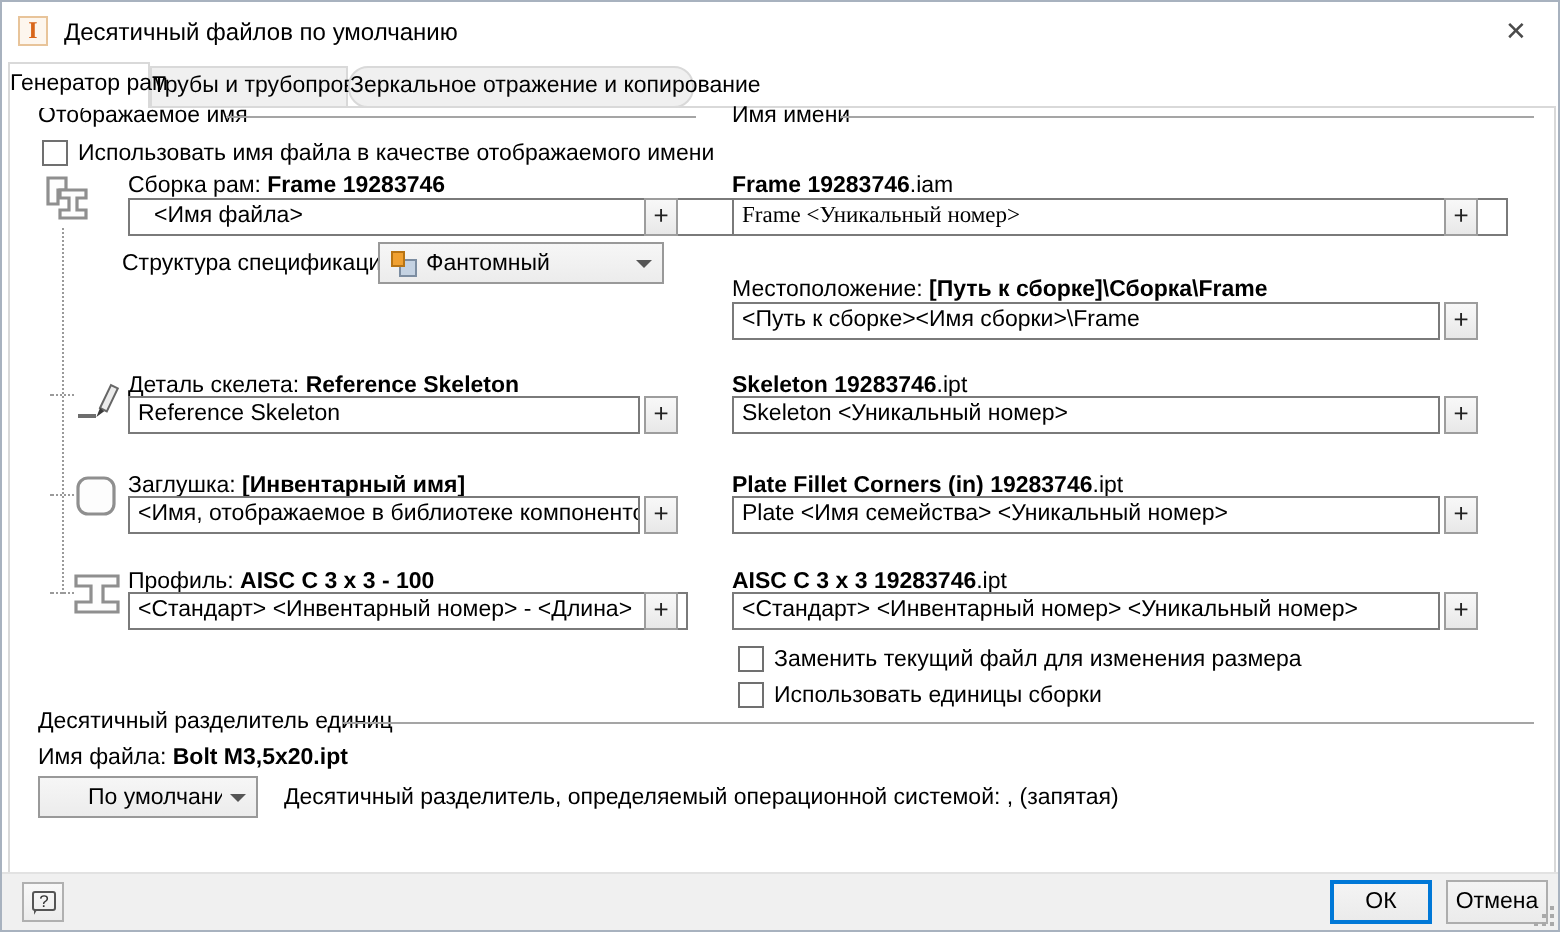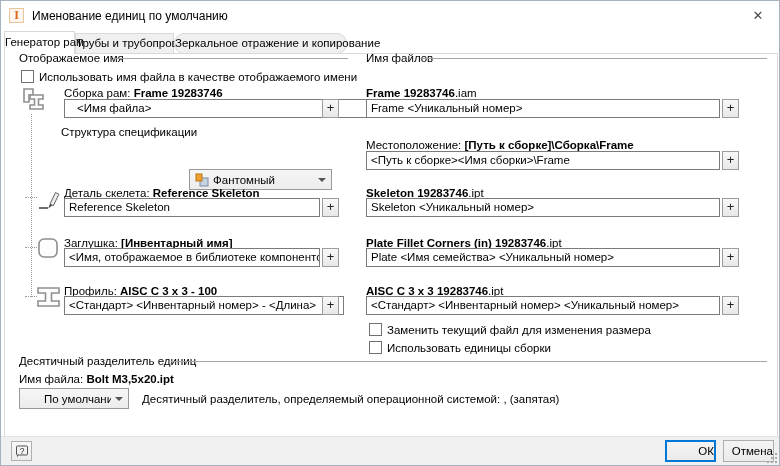--- a/index.html
+++ b/index.html
@@ -43,38 +43,38 @@
   .chev{width:0;height:0;border-left:4px solid transparent;border-right:4px solid transparent;
     border-top:4px solid #555;margin-left:4px;}
   .cb{position:absolute;width:13px;height:13px;box-sizing:border-box;border:1px solid #707070;
     background:#fff;z-index:2;cursor:default;}
   .icon-abs{position:absolute;z-index:2;}
   .dotline-v{position:absolute;border-left:1px dotted #9a9a9a;width:0;z-index:1;}
   .dotline-h{position:absolute;border-top:1px dotted #9a9a9a;height:0;z-index:1;}
   
   .footer{position:absolute;left:0;right:0;bottom:0;height:28px;background:#f0f0f0;
     border-top:1px solid #e2e2e2;z-index:4;}
-  .btn{position:absolute;box-sizing:border-box;text-align:right;cursor:default;
+  .btn{position:absolute;box-sizing:border-box;text-align:center;cursor:default;
     background:linear-gradient(#f4f4f4,#ebebeb);border:1px solid #adadad;
     font-size:11.5px;}
   .btn-ok{left:664px;top:3px;width:51px;height:22px;border:2px solid #0078d7;line-height:18px;}
   .btn-cancel{left:722px;top:3px;width:51px;height:22px;line-height:20px;}
   .help-btn{position:absolute;left:10px;top:4px;width:21px;height:20px;box-sizing:border-box;
     border:1px solid #b0b0b0;background:linear-gradient(#f8f8f8,#ececec);
     display:flex;align-items:center;justify-content:center;cursor:default;}
   .grip{position:absolute;right:1px;bottom:1px;z-index:5;}
 </style>
 </head>
 <body>
 
 <div class="dialog">
 
   <div class="titlebar">
     <div class="app-icon">I</div>
-    <div class="title-text">Именование единиц по умолчанию</div>
+    <div class="title-text">Десятичный файлов по умолчанию</div>
     <div class="close-btn">✕</div>
   </div>
 
   <div class="tab tab-active">Генератор рам</div>
   <div class="tab tab-i" style="left:74px;width:99px;">Трубы и трубопроводы</div>
   <div class="tab tab-i" style="left:173px;width:173px;border-radius:10px;">Зеркальное отражение и копирование</div>
   <div class="panel"></div>
 
   <div class="lbl" style="left:18px;top:50px;">Отображаемое имя</div>
   <div class="group-line" style="left:112px;width:235px;top:57px;"></div>
@@ -84,21 +84,21 @@
 
   <svg class="icon-abs" style="left:20px;top:86px;" width="26" height="26" viewBox="0 0 26 26">
     <path d="M3 2 h9 v6 h-4 v7 h-5 z" fill="#fdfdfd" stroke="#8f8f8f" stroke-width="1.6"></path>
     <path d="M9 8 h13 v4 h-4.5 v6 h4.5 v4 h-13 v-4 h4.5 v-6 h-4.5 z" fill="#fdfdfd" stroke="#8f8f8f" stroke-width="1.6"></path>
   </svg>
   <div class="lbl" style="left:63px;top:85px;"><span>Сборка рам: </span><span class="b">Frame 19283746</span></div>
   <div class="field" style="left:63px;top:98px;width:304px;padding-left:12px;">&lt;Имя файла&gt;</div>
   <div class="plus-btn" style="left:321px;top:98px;">+</div>
 
   <div class="lbl" style="left:60px;top:124px;width:124px;text-align:right;">Структура спецификации</div>
-  <div class="combo" style="left:188px;top:120px;width:143px;height:21px;margin-top:48px;">
+  <div class="combo" style="left:188px;top:120px;width:143px;height:21px;">
     <svg width="14" height="14" viewBox="0 0 14 14" style="margin-right:4px;">
       <rect x="5" y="5" width="8" height="8" fill="#c4d2e2" stroke="#7c8da1"></rect>
       <rect x="1" y="1" width="6" height="7" fill="#f0a030" stroke="#b87413"></rect>
     </svg>
     <span class="txt">Фантомный</span>
     <span class="chev"></span>
   </div>
 
   <div class="dotline-v" style="left:30px;top:113px;height:183px;"></div>
   <div class="dotline-h" style="left:24px;width:12px;top:196px;"></div>
@@ -121,25 +121,25 @@
   <div class="field" style="left:63px;top:247px;width:256px;">&lt;Имя, отображаемое в библиотеке компонентов&gt;</div>
   <div class="plus-btn" style="left:321px;top:247px;">+</div>
 
   <svg class="icon-abs" style="left:34px;top:284px;" width="27" height="25" viewBox="0 0 27 25">
     <path d="M3 3 h21 v5 h-7.5 v8 h7.5 v5 h-21 v-5 h7.5 v-8 h-7.5 z" fill="#fdfdfd" stroke="#8f8f8f" stroke-width="1.6"></path>
   </svg>
   <div class="lbl" style="left:63px;top:283px;"><span>Профиль: </span><span class="b">AISC C 3 x 3 - 100</span></div>
   <div class="field" style="left:63px;top:295px;width:280px;">&lt;Стандарт&gt; &lt;Инвентарный номер&gt; - &lt;Длина&gt;</div>
   <div class="plus-btn" style="left:321px;top:295px;">+</div>
 
-  <div class="lbl" style="left:365px;top:50px;">Имя файлов</div>
+  <div class="lbl" style="left:365px;top:50px;">Имя имени</div>
   <div class="group-line" style="left:419px;width:347px;top:57px;"></div>
 
   <div class="lbl" style="left:365px;top:85px;"><span class="b">Frame 19283746</span><span>.iam</span></div>
-  <div class="field" style="left:365px;top:98px;width:354px;">Frame &lt;Уникальный номер&gt;</div>
+  <div class="field" style="left:365px;top:98px;width:388px;font-family:Liberation Serif, serif;">Frame &lt;Уникальный номер&gt;</div>
   <div class="plus-btn" style="left:721px;top:98px;">+</div>
 
   <div class="lbl" style="left:365px;top:137px;"><span>Местоположение: </span><span class="b">[Путь к сборке]\Сборка\Frame</span></div>
   <div class="field" style="left:365px;top:150px;width:354px;">&lt;Путь к сборке&gt;&lt;Имя сборки&gt;\Frame</div>
   <div class="plus-btn" style="left:721px;top:150px;">+</div>
 
   <div class="lbl" style="left:365px;top:185px;"><span class="b">Skeleton 19283746</span><span>.ipt</span></div>
   <div class="field" style="left:365px;top:197px;width:354px;">Skeleton &lt;Уникальный номер&gt;</div>
   <div class="plus-btn" style="left:721px;top:197px;">+</div>
 

